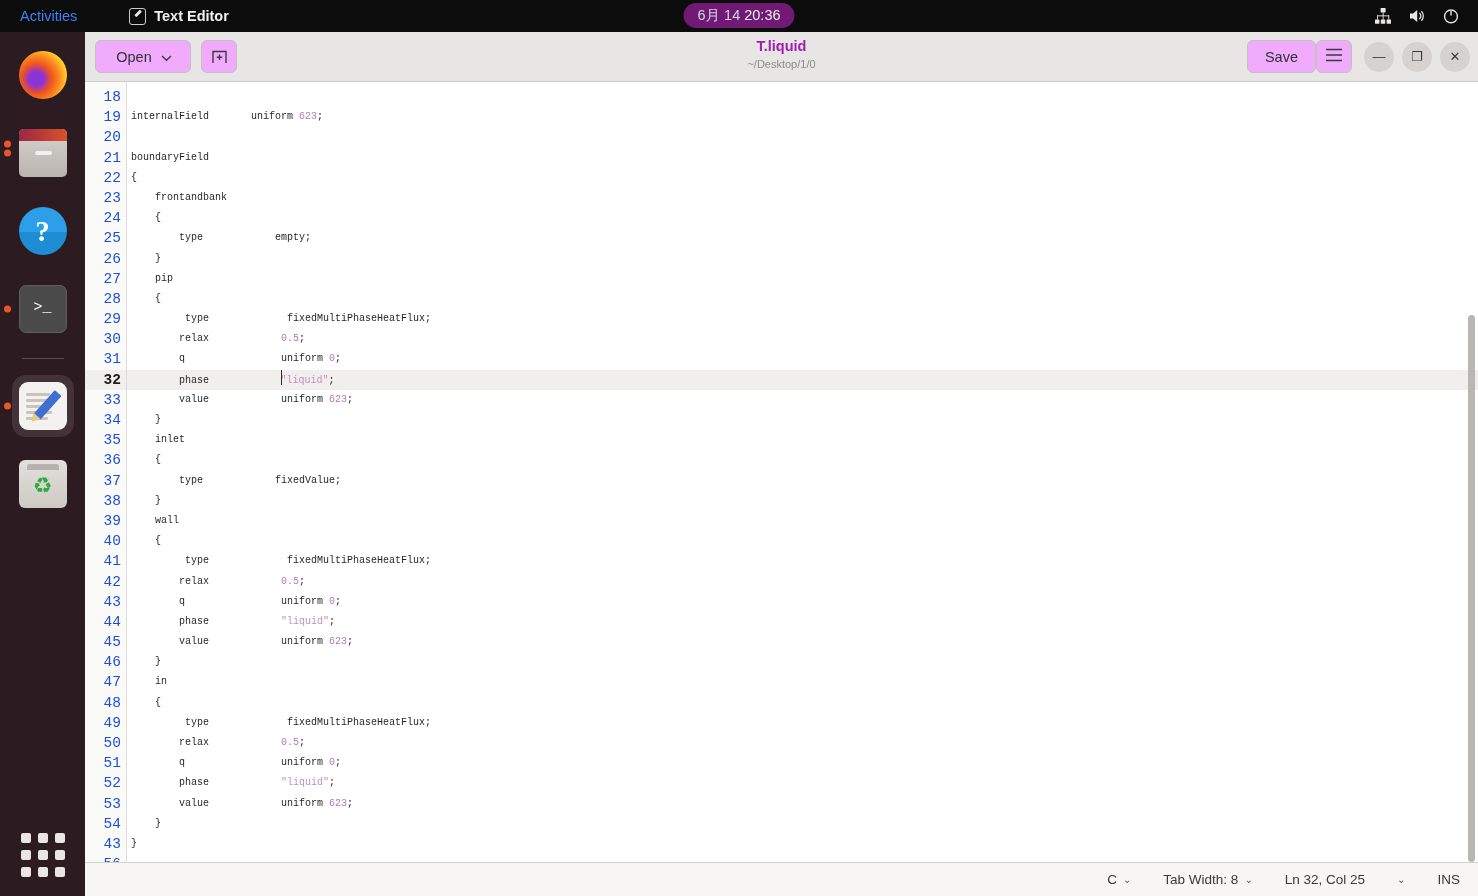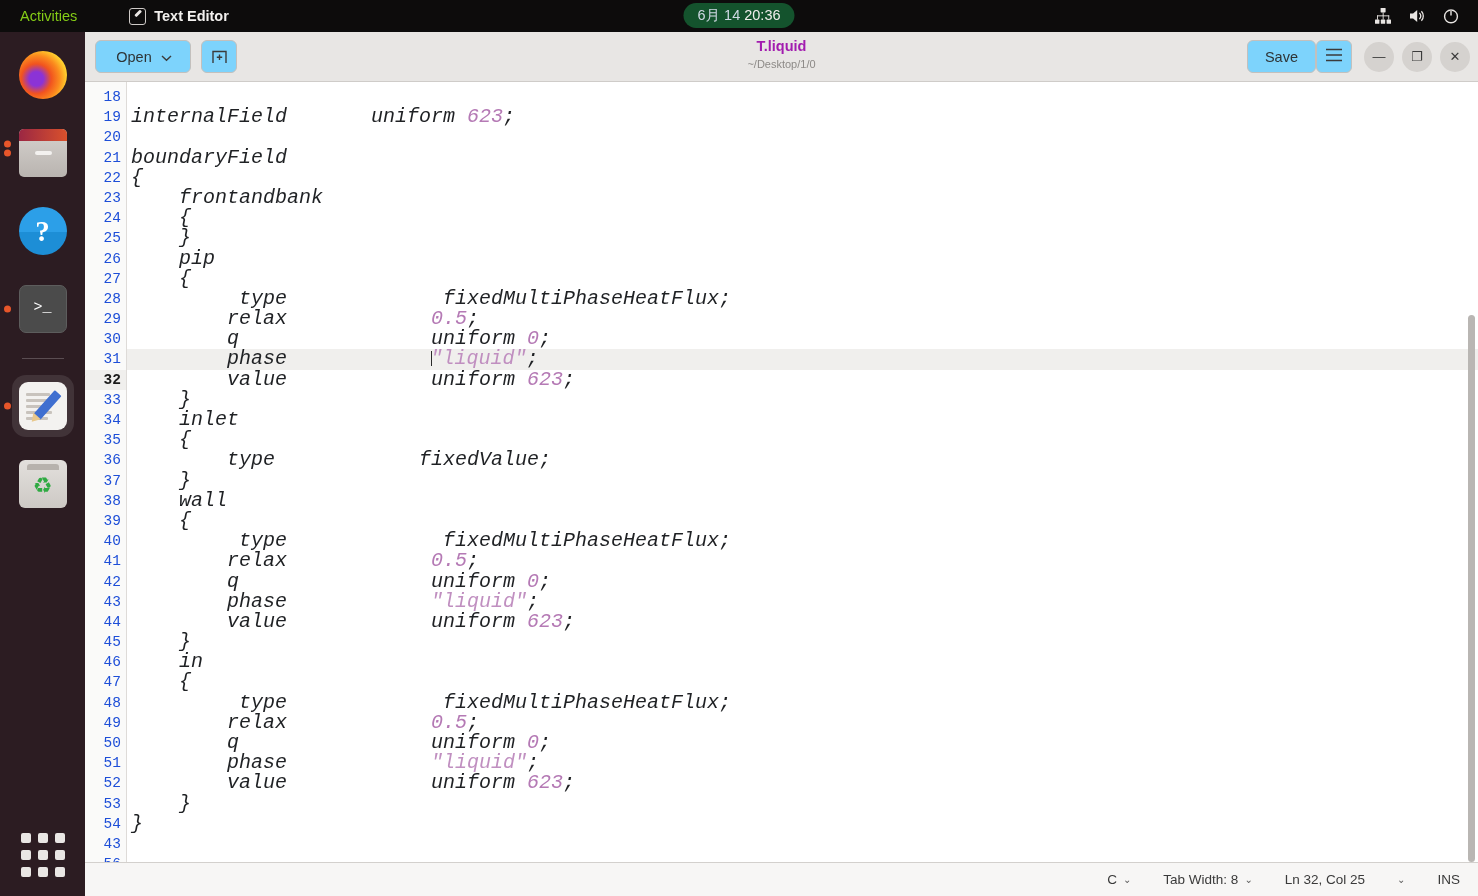--- a/index.html
+++ b/index.html
@@ -13,39 +13,39 @@
 
   
   #topbar {
     position: absolute; top: 0; left: 0; width: 1478px; height: 32px;
     background: #0d0c0c; color: #e8e6e3;
     display: flex; align-items: center;
     font-size: 14.5px; z-index: 40;
   }
   #activities {
     padding: 3px 12px; margin-left: 8px; border-radius: 6px;
-    color: #84cc16; font-size: 14.5px; line-height: 20px; text-align: right;
+    color: #3b82f6; font-size: 14.5px; line-height: 20px; text-align: right;
   }
   #app-menu {
     display: flex; align-items: center; gap: 8px;
     margin-left: 40px; color: #f2f0ee; font-weight: 700; font-size: 14.5px;
   }
   .te-mini {
     width: 17px; height: 17px; border: 1.6px solid #cfcbc8; border-radius: 3px;
     position: relative; display: inline-block;
   }
   .te-mini::after {
     content: ""; position: absolute; left: 4px; top: 3.5px;
     width: 8px; height: 2.5px; background: #e9e6e3;
     transform: rotate(-45deg); border-radius: 1px;
   }
   #clock {
     position: absolute; left: 50%; transform: translateX(-50%);
     top: 3px; padding: 3px 14px; border-radius: 14px;
-    background: #14532d; color: #f0eeec; font-size: 14.5px;
+    background: #701a75; color: #f0eeec; font-size: 14.5px;
     white-space: nowrap;
   }
   #clock .day { color: #cfd8e3; }
   #tray {
     position: absolute; right: 10px; top: 0; height: 32px;
     display: flex; align-items: center; gap: 16px; padding-right: 8px;
   }
   #tray svg { display: block; }
 
   
@@ -142,21 +142,21 @@
     width: 1393px; height: 864px; background: #ffffff;
     display: flex; flex-direction: column;
   }
   #headerbar {
     height: 50px; background: #e8e6e4;
     border-bottom: 1px solid #cfccc9;
     display: flex; align-items: center; padding: 0 8px 0 10px;
     position: relative; flex: 0 0 50px;
   }
   .hb-btn {
-    background: #7dd3fc; border: 1px solid #c3c0bd; border-radius: 6px;
+    background: #f0abfc; border: 1px solid #c3c0bd; border-radius: 6px;
     height: 33px; display: flex; align-items: center; justify-content: center;
     color: #2e3436; font-size: 14.5px;
   }
   #open-btn { padding: 0 12px 0 14px; gap: 9px; min-width: 96px; }
   #new-tab-btn { width: 36px; margin-left: 10px; }
   #titlebox {
     position: absolute; left: 0; right: 0; top: 5px;
     text-align: center; pointer-events: none;
   }
   #title { font-size: 14.5px; font-weight: 700; color: #a21caf; line-height: 18px; }
@@ -184,23 +184,22 @@
     padding-top: 5px; flex: 0 0 42px;
   }
   #gutter .g {
     height: 20.2px; line-height: 20.2px; text-align: right; padding-right: 5px;
     font-family: "Liberation Mono", monospace; font-size: 14.5px; color: #1d4ed8;
   }
   #gutter .g.cur { font-weight: 700; color: #1b1b1b; }
   #codearea { flex: 1; padding-top: 5px; position: relative; }
   .cl {
     height: 20.2px; line-height: 20.2px; white-space: pre;
-    font-family: "Liberation Mono", monospace; font-size: 20px; color: #1f2124;
+    font-family: "Liberation Mono", monospace; font-size: 10px; color: #1f2124;
     padding-left: 4px;
-    font-style: italic;
   }
   .cl.cur { background: #f0efed; }
   .num { color: #b57ab5; }
   .str { color: #c08fc0; }
   .caret {
     display: inline-block; width: 0; border-left: 1.6px solid #2b2b2b;
     height: 15px; vertical-align: -2px; margin-right: -1.6px;
   }
   #row-hl {
     position: absolute; left: 0; right: 0; height: 20.2px;
@@ -414,20 +413,21 @@
           <div class="g">56</div>
         </div>
       <div id="codearea">
           <div class="cl">&nbsp;</div>
           <div class="cl">internalField       uniform <span class="num">623</span>;</div>
           <div class="cl">&nbsp;</div>
           <div class="cl">boundaryField</div>
           <div class="cl">{</div>
           <div class="cl">    frontandbank</div>
           <div class="cl">    {</div>
+          <div class="cl">        type            empty;</div>
           <div class="cl">    }</div>
           <div class="cl">    pip</div>
           <div class="cl">    {</div>
           <div class="cl">         type             fixedMultiPhaseHeatFlux;</div>
           <div class="cl">        relax            <span class="num">0.5</span>;</div>
           <div class="cl">        q                uniform <span class="num">0</span>;</div>
           <div class="cl cur">        phase            <span class="caret"></span><span class="str">"liquid"</span>;</div>
           <div class="cl">        value            uniform <span class="num">623</span>;</div>
           <div class="cl">    }</div>
           <div class="cl">    inlet</div>

